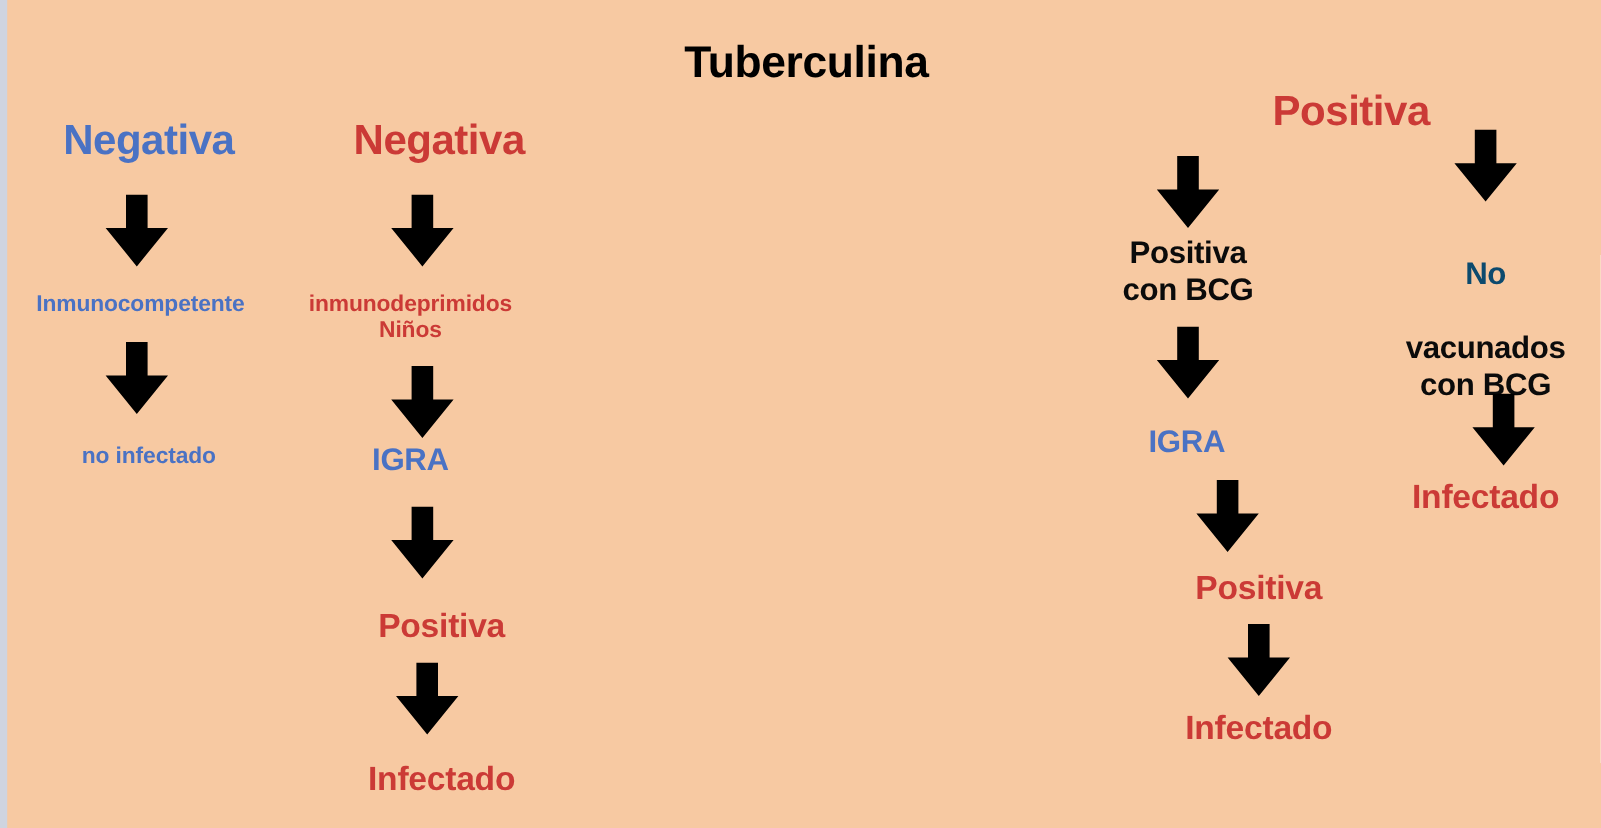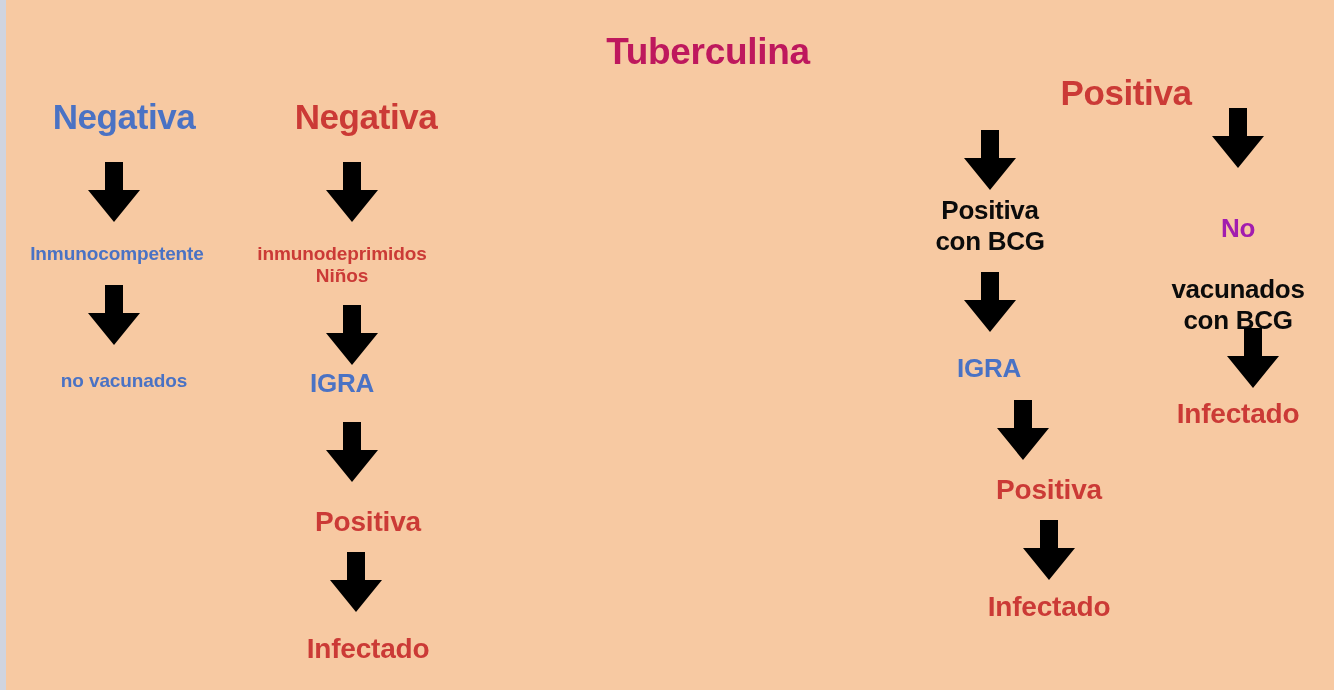--- a/index.html
+++ b/index.html
@@ -46,25 +46,25 @@
     letter-spacing: -0.3px;
   }
   .med-node {
     font-size: 28px;
     letter-spacing: -0.2px;
   }
   .small-node {
     font-size: 19px;
     letter-spacing: -0.1px;
   }
-  .c-orange { color: #be185d; margin-left: 36px; }
+  .c-orange { color: #000000; }
   .c-blue   { color: #4a72c4; }
   .c-red    { color: #cb3a36; }
   .c-black  { color: #0b0b0b; }
-  .sub-red  { color: #a21caf; }
+  .sub-red  { color: #0c4a6e; }
 
   
   .arrow {
     position: absolute;
     transform: translateX(-50%);
   }
   .arrow svg { display: block; }
 </style>
 </head>
 <body>
@@ -84,21 +84,21 @@
   </div>
 
   <div class="node small-node c-blue" style="left:117px; top:243px;">Inmunocompetente</div>
 
   <div class="arrow" style="left:114px; top:285px;">
     <svg width="56" height="62" viewBox="0 0 56 62" aria-hidden="true">
       <polygon points="19,0 37,0 37,28 54,28 28,60 2,28 19,28" fill="#000000"></polygon>
     </svg>
   </div>
 
-  <div class="node small-node c-blue" style="left:124px; top:370px;">no vacunados</div>
+  <div class="node small-node c-blue" style="left:124px; top:370px;">no infectado</div>
 
   <div class="node head-node c-red" style="left:366px; top:96px;">Negativa</div>
 
   <div class="arrow" style="left:352px; top:162px;">
     <svg width="56" height="62" viewBox="0 0 56 62" aria-hidden="true">
       <polygon points="19,0 37,0 37,28 54,28 28,60 2,28 19,28" fill="#000000"></polygon>
     </svg>
   </div>
 
   <div class="node small-node c-red" style="left:342px; top:243px;text-align:center;">inmunodeprimidos

